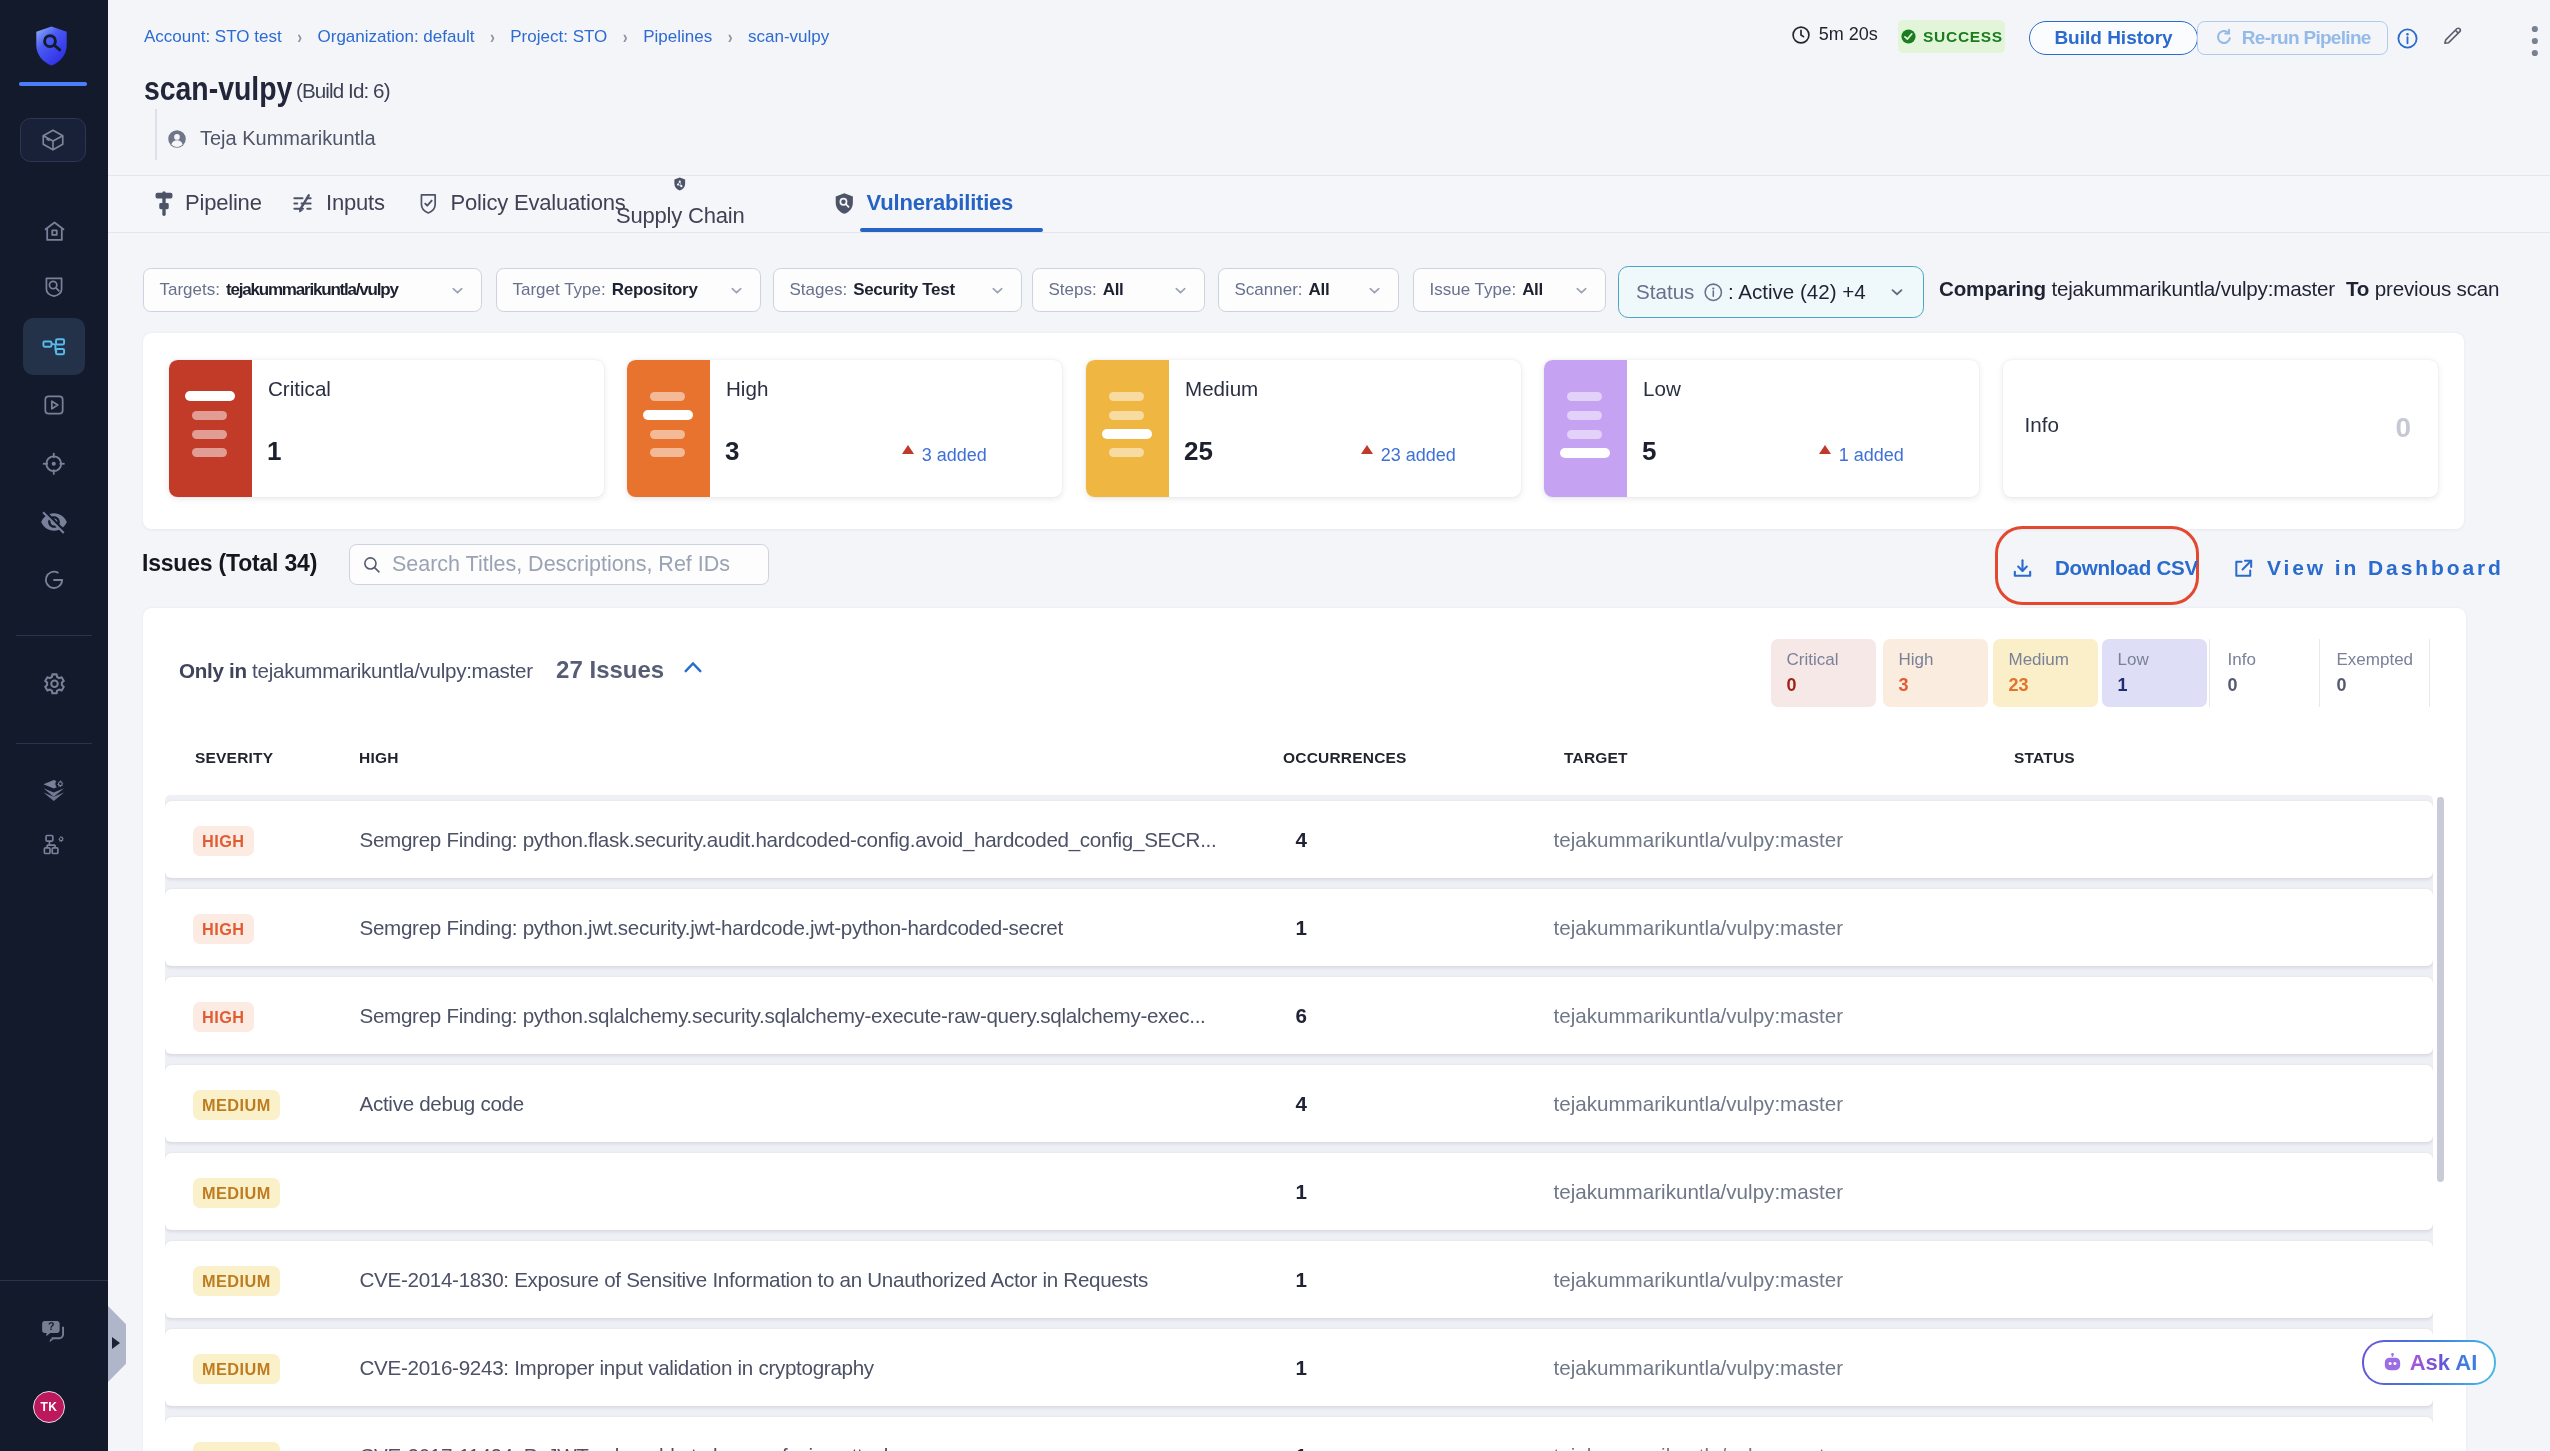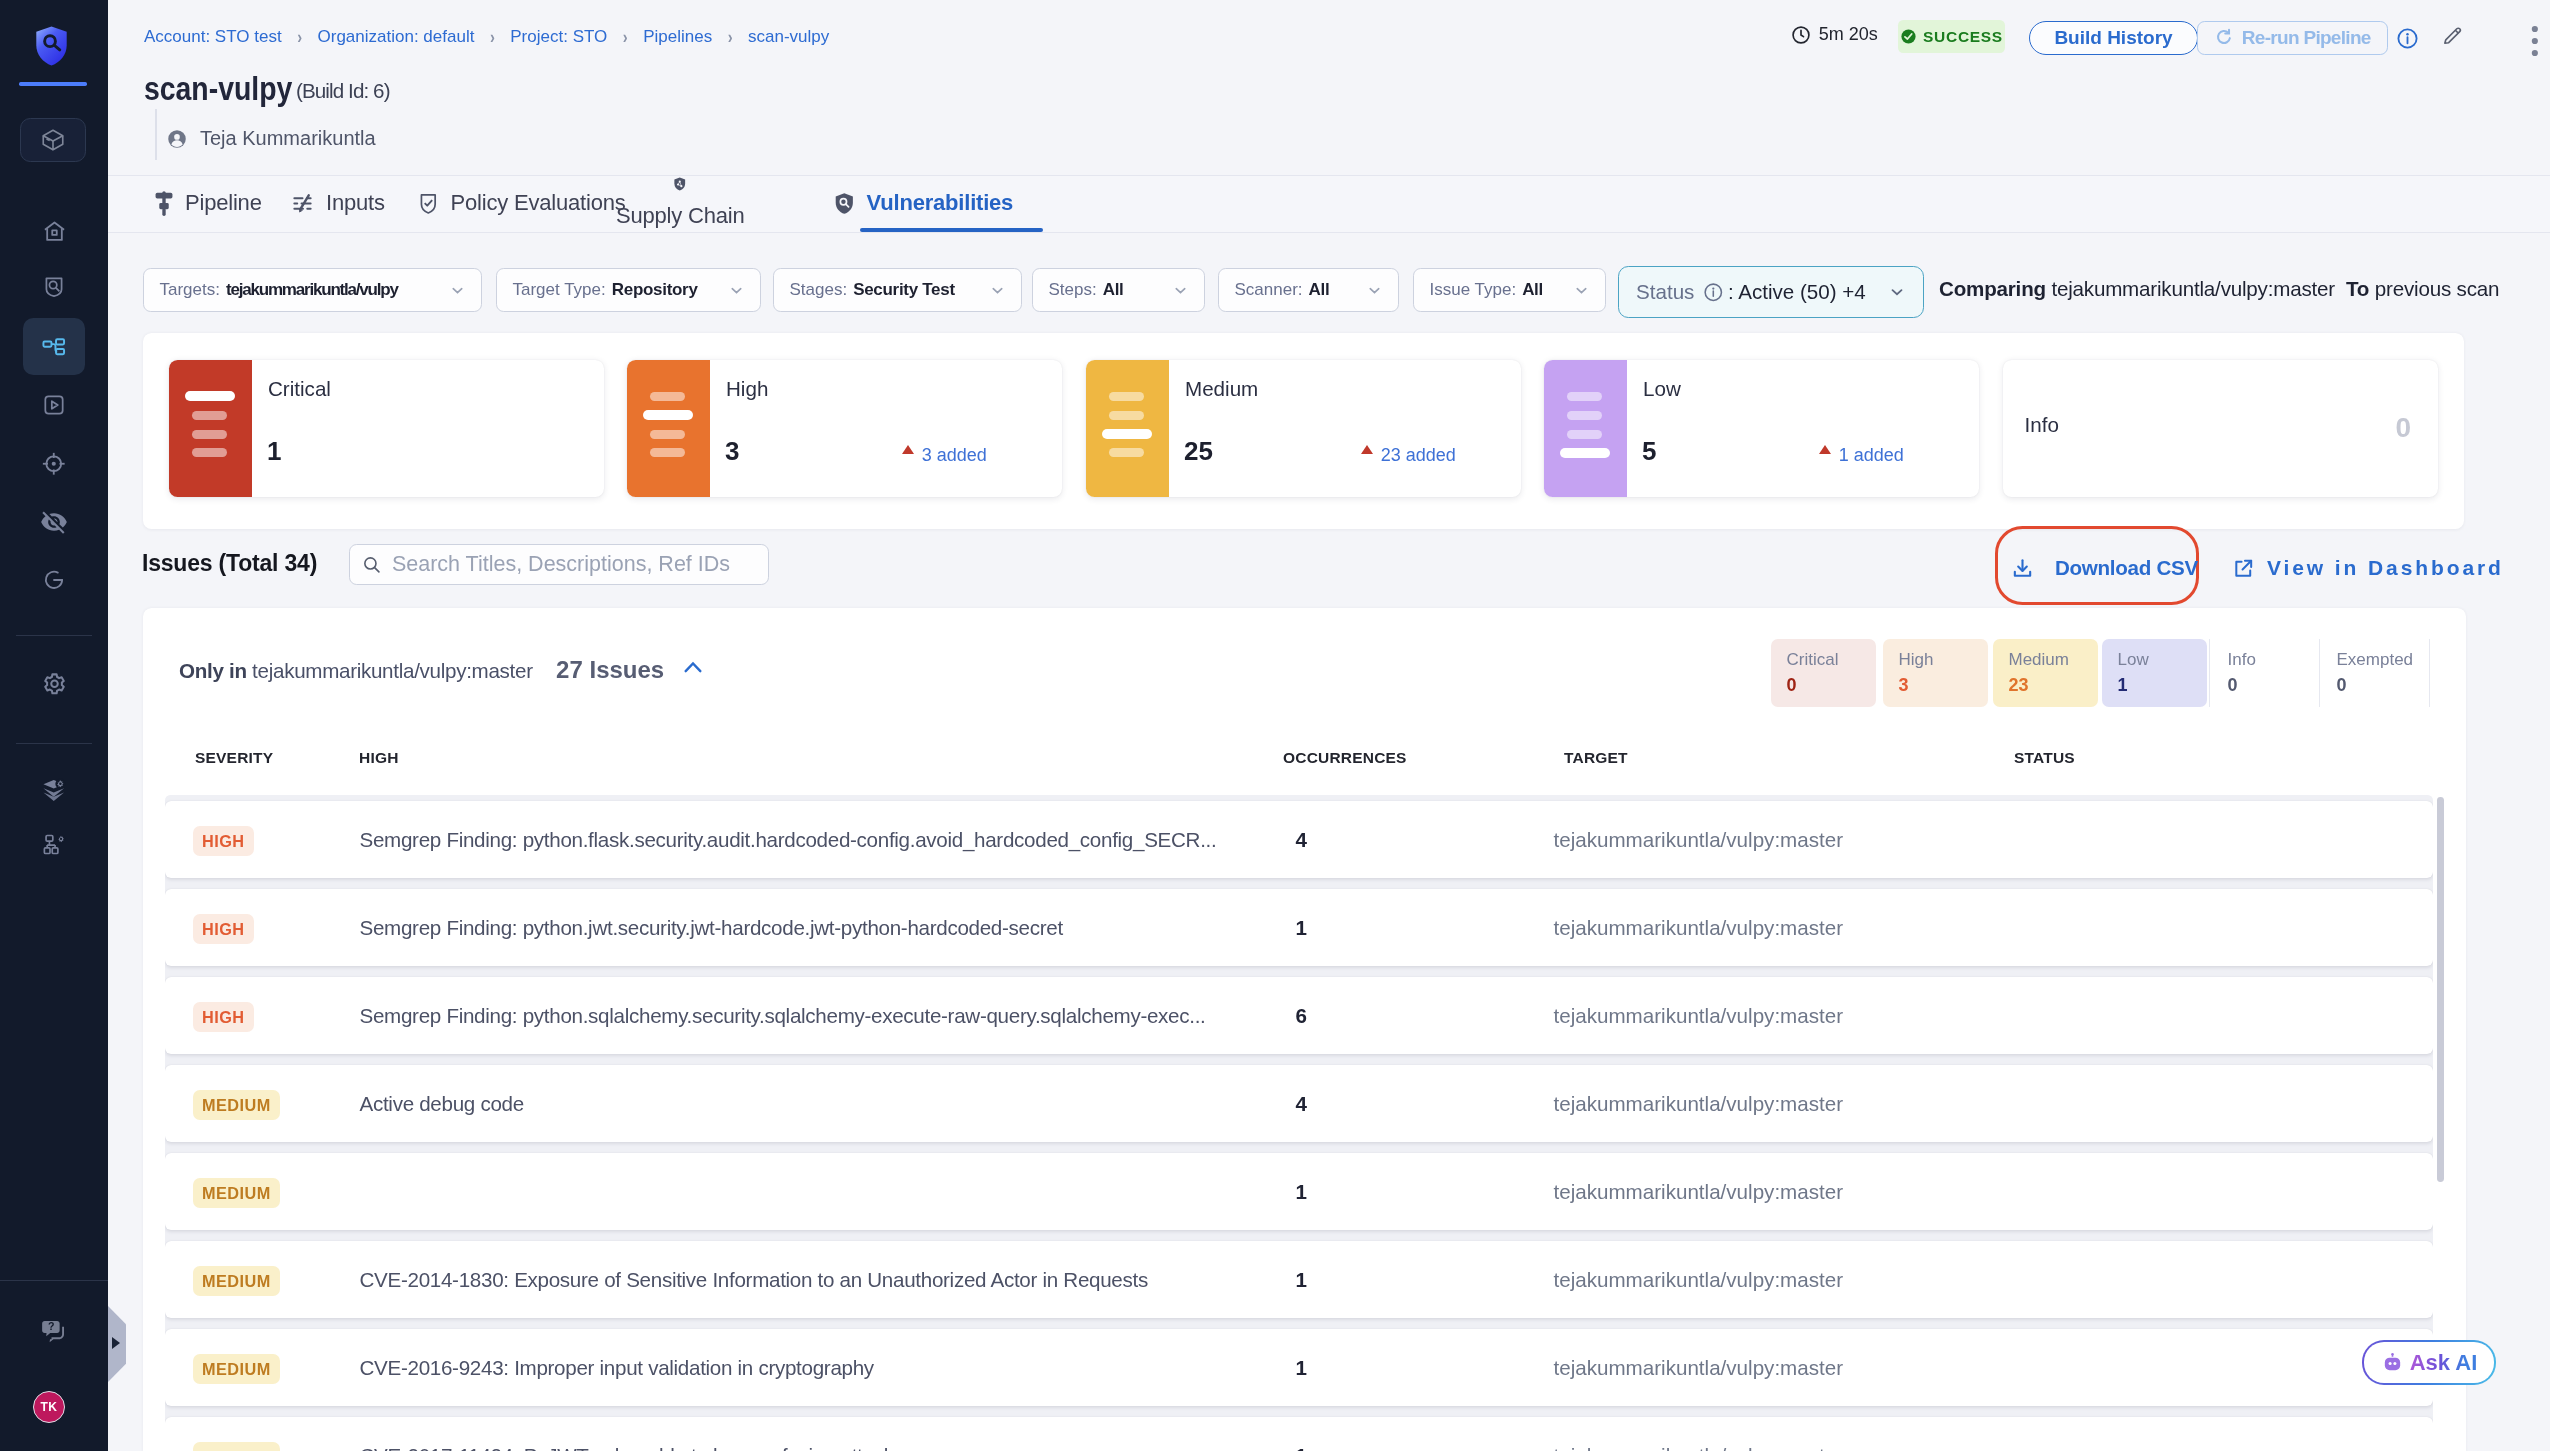--- a/index.html
+++ b/index.html
@@ -337,21 +337,21 @@
   <svg class="chev" width="17" height="17" viewBox="0 0 24 24" fill="none" stroke="#9AA2B4" stroke-width="2.4" stroke-linecap="round">
       <path d="M6 9.5 L12 15 L18 9.5"></path>
     </svg></div>
 <div id="status">
   <span>Status</span>
   <svg style="margin-left:8.6px;" width="20.6" height="20.6" viewBox="0 0 24 24" fill="none" stroke="#67718C" stroke-width="1.8">
       <circle cx="12" cy="12" r="9.5"></circle>
       <circle cx="12" cy="7.6" r="1.3" fill="#67718C" stroke="none"></circle>
       <path d="M12 10.5 V16.5" stroke-linecap="round"></path>
     </svg>
-  <span class="dark">: Active (50) +4</span>
+  <span class="dark">: Active (42) +4</span>
   <svg class="chev" style="margin-left:auto;" width="18" height="18" viewBox="0 0 24 24" fill="none" stroke="#5F6980" stroke-width="2.4" stroke-linecap="round">
       <path d="M6 9.5 L12 15 L18 9.5"></path>
     </svg>
 </div>
 <div id="comparing"><b>Comparing</b> tejakummarikuntla/vulpy:master&nbsp; <b>To</b> previous scan</div>
 
 <div id="cardwrap">
   <div class="card" style="left:26px;">
     <div class="cicon" style="background:#C23A28;">
       <div class="cbar" style="left:16.3px; top:31px; width:50px; background:#fff; height:10.3px;"></div>

